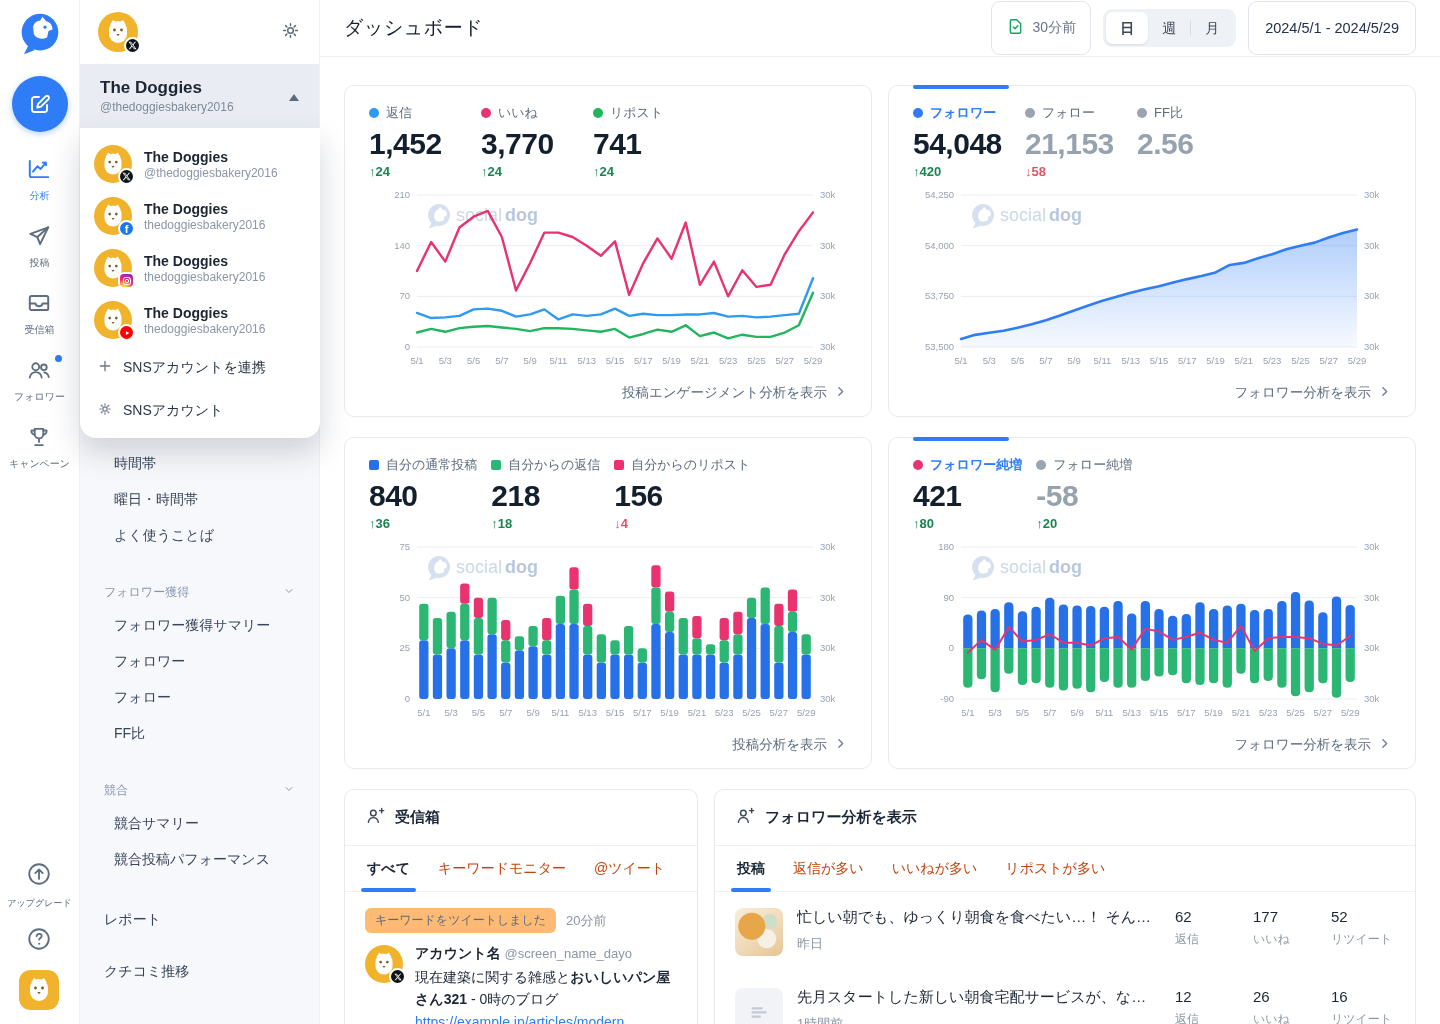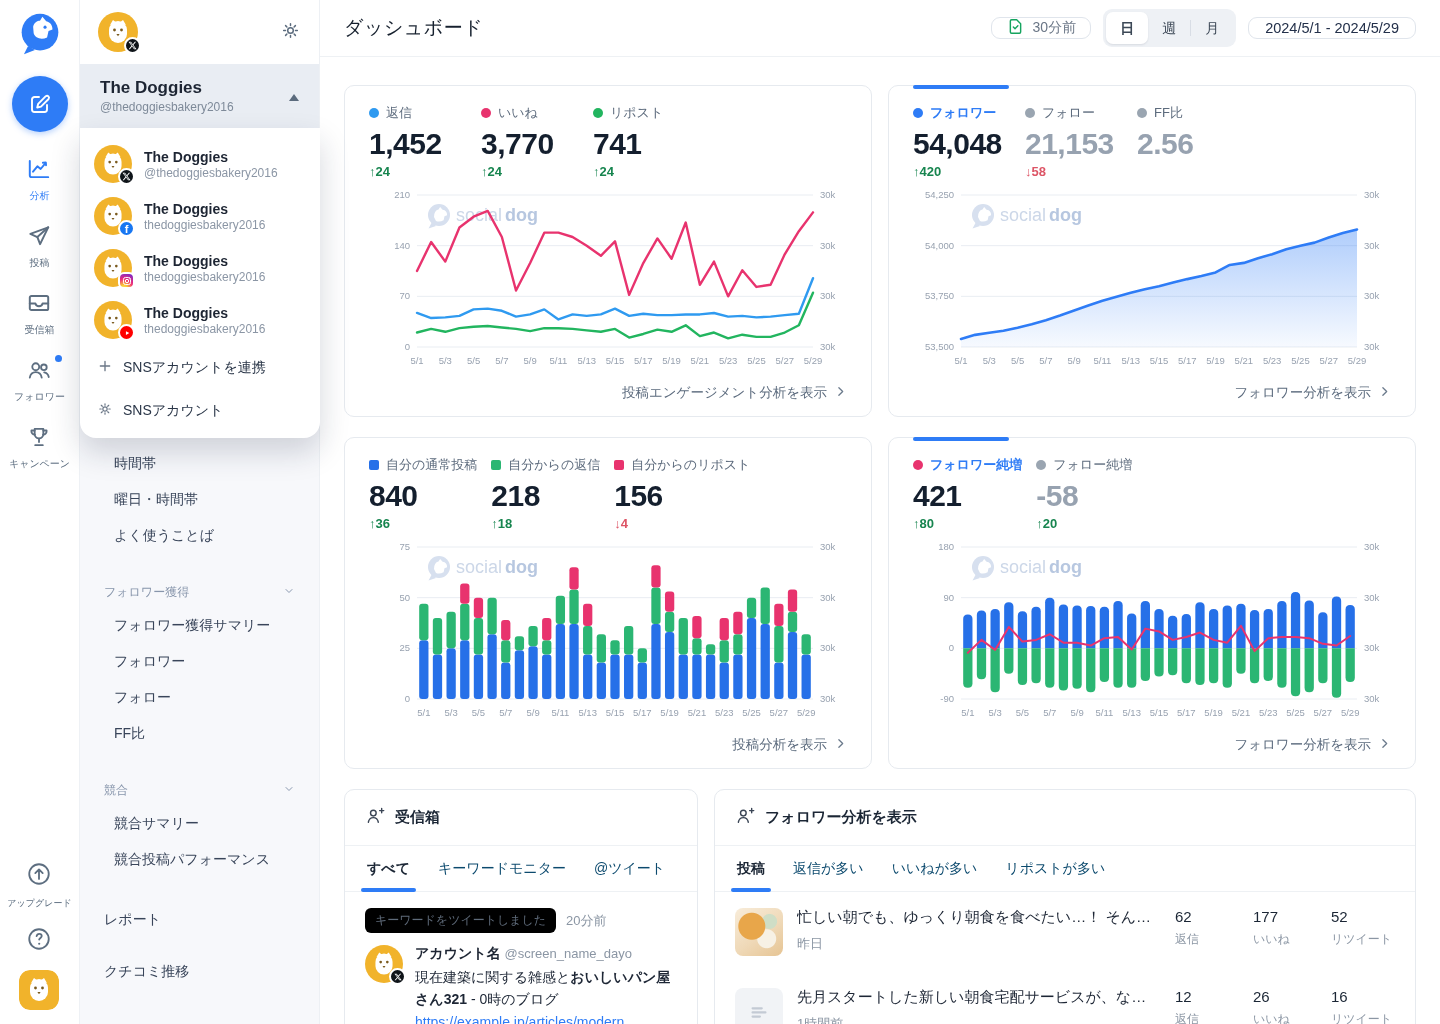--- a/index.html
+++ b/index.html
@@ -42,21 +42,21 @@
   .dropdown{position:absolute;left:80px;top:128px;width:240px;background:#fff;border-radius:0 0 16px 16px;box-shadow:0 14px 30px rgba(20,33,61,.18);z-index:30;padding:10px 0 6px}
   .acct-row{display:flex;align-items:center;gap:12px;padding:7px 14px;cursor:pointer}
   .acct-row .nm{font-size:14px;font-weight:700;color:#1d2533;line-height:1.3}
   .acct-row .hd{font-size:12px;color:#8b96a5}
   .dd-action{display:flex;align-items:center;gap:10px;padding:12px 17px;font-size:14px;color:#2a3648;cursor:pointer}
 
   
   .main{flex:1;display:flex;flex-direction:column;min-width:0}
   .mheader{height:57px;flex:0 0 57px;border-bottom:1px solid #eef1f4;display:flex;align-items:center;padding:0 24px;gap:12px;background:#fff}
   .mtitle{font-size:19px;font-weight:400;letter-spacing:.5px;flex:1;color:#16202e}
-  .btn{display:flex;align-items:center;gap:8px;border:1px solid #e0e5ec;border-radius:9px;height:22px;padding:0 14px;cursor:pointer;background:#fff}
+  .btn{display:flex;align-items:center;gap:8px;border:1px solid #e0e5ec;border-radius:9px;height:54px;padding:0 14px;cursor:pointer;background:#fff}
   .btn-refresh{color:#6a7686;font-size:14px}
   .btn-date{font-size:14.5px;color:#23304a;padding:0 16px}
   .seg{display:flex;align-items:center;background:#eef1f5;border-radius:9px;padding:3px;height:38px}
   .seg .s{width:42px;text-align:center;font-size:14px;color:#3c4856;height:32px;line-height:32px;cursor:pointer;border-radius:7px}
   .seg .s.active{background:#fff;font-weight:700;box-shadow:0 1px 2px rgba(15,30,60,.1)}
   .seg .sep{width:1px;height:16px;background:#d8dde5}
 
   .content{flex:1;padding:28px 24px;overflow:hidden}
   .crow{display:flex;gap:16px;margin-bottom:20px}
   .card{position:relative;background:#fff;border:1px solid #e6eaef;border-radius:10px}
@@ -75,26 +75,26 @@
   .chart-box{flex:1;margin-top:2px}
   .cfoot{display:flex;justify-content:flex-end;align-items:center;gap:7px;padding:8px 0 14px;color:#5c6b7e;font-size:13.5px;cursor:pointer}
   svg text.tick{font-size:9.5px;fill:#98a2b0}
 
   
   .bcard{background:#fff;border:1px solid #e6eaef;border-radius:10px;height:420px;overflow:hidden}
   .inboxc{width:354px}
   .perfc{width:702px}
   .bhead{display:flex;align-items:center;gap:10px;padding:16px 20px;font-size:15px;font-weight:700;border-bottom:1px solid #eef1f4;color:#1b2635}
   .tabs{display:flex;gap:28px;padding:0 22px;border-bottom:1px solid #eef1f4;height:46px;align-items:center}
-  .tab{font-size:14px;color:#0c4a6e;cursor:pointer;height:100%;display:flex;align-items:center;position:relative;white-space:nowrap}
+  .tab{font-size:14px;color:#c2410c;cursor:pointer;height:100%;display:flex;align-items:center;position:relative;white-space:nowrap}
   .tab.active{font-weight:700;color:#1b2635}
   .tab.active::after{content:"";position:absolute;left:-6px;right:-6px;bottom:-1px;height:4px;background:#2e7cf6;border-radius:2px}
   .ibody{padding:16px 20px}
   .irow1{display:flex;align-items:center;gap:10px;margin-bottom:12px}
-  .pill{background:#000000;color:#5f6b7a;font-size:12px;padding:4px 10px;border-radius:6px;white-space:nowrap}
+  .pill{background:#fdba74;color:#5f6b7a;font-size:12px;padding:4px 10px;border-radius:6px;white-space:nowrap}
   .itime{font-size:13px;color:#8b96a4}
   .itweet{display:flex;gap:12px}
   .iname{font-size:14px;margin-bottom:4px}
   .iname b{font-weight:700}
   .ihandle{color:#8b96a4;font-size:13px}
   .ibody-text{font-size:14px;line-height:1.55;color:#1d2635}
   .ilink{color:#2e7cf6;font-size:14px;margin-top:4px;white-space:nowrap;overflow:hidden;text-overflow:ellipsis;max-width:250px;cursor:pointer}
   .prow{display:flex;gap:14px;padding:16px 20px;align-items:flex-start}
   .thumb{width:48px;height:48px;border-radius:8px;flex:0 0 auto}
   .thumb.photo{background:

